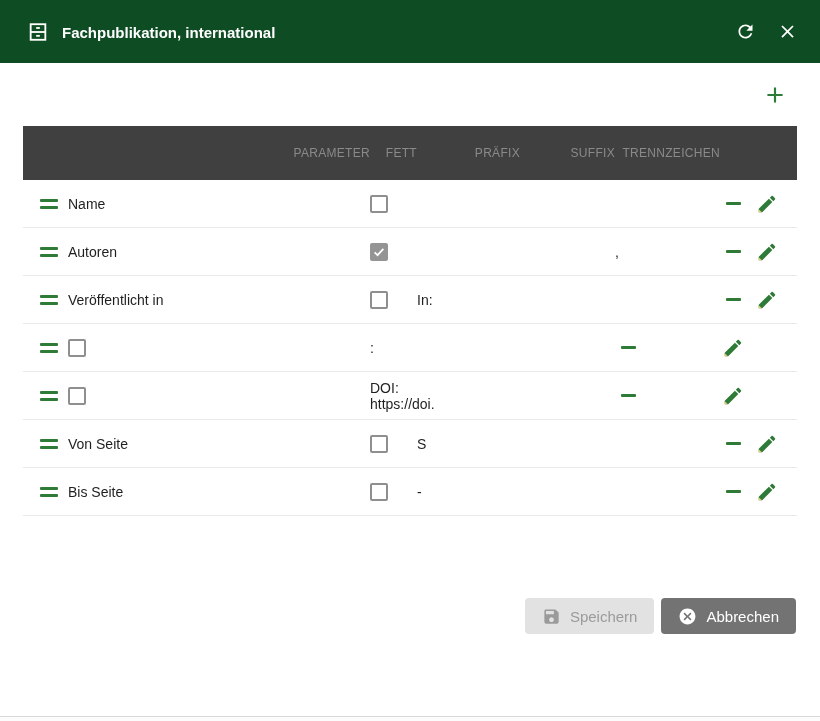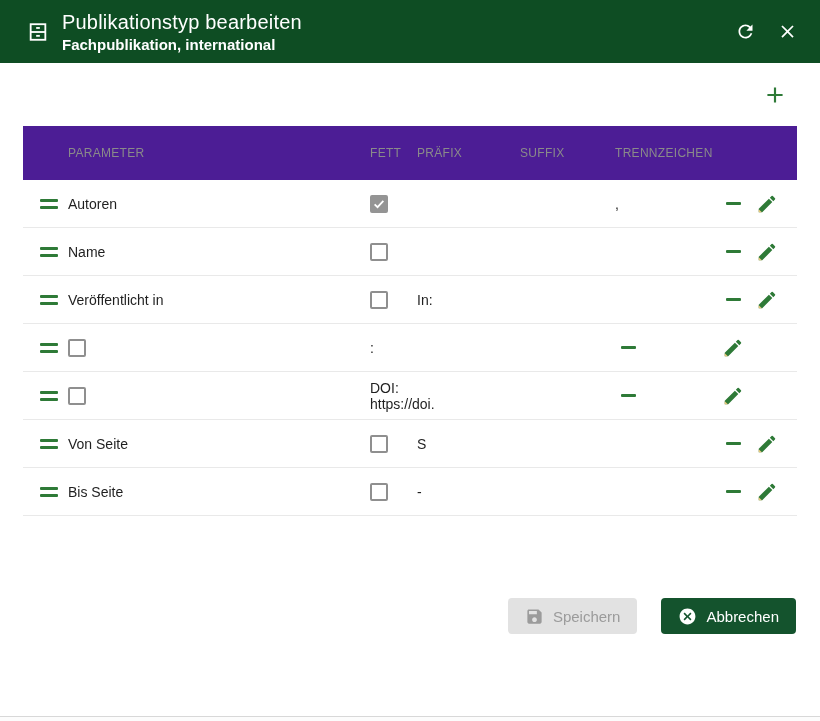--- a/index.html
+++ b/index.html
@@ -49,21 +49,21 @@
   .add-btn { background:none; border:none; cursor:pointer; width:28px; height:28px; display:flex; align-items:center; justify-content:center; }
   .add-btn svg { width: 26px; height: 26px; }
 
   
   .tbl { margin: 0 23px; width: 774px; }
   .tgrid {
     display: grid;
     grid-template-columns: 45px 302px 47px 103px 95px 105px 34px 43px;
     align-items: center;
   }
-  .thead { height: 54px; background: #4c1d95; }
+  .thead { height: 54px; background: #404040; text-align: right; }
   .thead .col {
     font-size: 12px; color: #8a8a8a; letter-spacing: .3px; font-weight: 400;
   }
   .trow { height: 48px; border-bottom: 1px solid #e9e9e9; background:#fff; }
   .cell-label { font-size: 14px; color: #1f1f1f; }
   .cell-text  { font-size: 14px; color: #1f1f1f; }
 
   .drag-handle { width: 18px; margin-left: 17px; cursor: grab; display:flex; flex-direction:column; gap:4px; }
   .drag-handle i { display:block; height: 3px; background: #2e7a37; border-radius: 1px; }
 
@@ -75,31 +75,31 @@
   .checkbox.checked { background: #949494; border-color: #949494; }
   .checkbox.checked svg { display: block; }
 
   .icon-btn { background:none; border:none; cursor:pointer; display:flex; align-items:center; justify-content:center; width:26px; height:26px; }
   .minus-bar { width: 15px; height: 3px; background: #2e7a37; border-radius: 1px; }
   .icon-btn svg { width: 22px; height: 22px; }
 
   
   .footer {
     margin-top: 82px; padding: 0 24px;
-    display: flex; justify-content: flex-end; gap: 24px;
+    display: flex; justify-content: flex-end; gap: 7px;
   }
   .btn {
     height: 36px; border: none; border-radius: 4px;
     display: inline-flex; align-items: center; gap: 9px;
     font-size: 15px; padding: 0 17px; cursor: pointer;
     font-family: "Liberation Sans", sans-serif;
   }
   .btn svg { width: 19px; height: 19px; }
   .btn-save { background: #e2e2e2; color: #9b9b9b; cursor: default; }
-  .btn-cancel { background: #14532d; color: #ffffff; text-align: center; }
+  .btn-cancel { background: #737373; color: #ffffff; text-align: center; }
 
   .dialog-bottom {
     position: absolute; left: 0; top: 716px; width: 100%; height: 5px;
     background: #fcfcfc; border-top: 1px solid #d8d8d8;
   }
 </style>
 </head>
 <body>
 
 <div class="dialog">
@@ -107,21 +107,20 @@
   <div class="hdr">
     <span class="cab-icon">
       <svg viewBox="0 0 24 24" fill="none">
         <rect x="4" y="3.5" width="16" height="17" stroke="#ffffff" stroke-width="2"></rect>
         <line x1="4" y1="12" x2="20" y2="12" stroke="#ffffff" stroke-width="2"></line>
         <line x1="10" y1="7.6" x2="14" y2="7.6" stroke="#ffffff" stroke-width="2"></line>
         <line x1="10" y1="16.2" x2="14" y2="16.2" stroke="#ffffff" stroke-width="2"></line>
       </svg>
     </span>
     <div class="hdr-titles">
-      <span class="hdr-title">Publikationstyp bearbeiten</span>
       <span class="hdr-sub">Fachpublikation, international</span>
     </div>
     <div class="hdr-actions">
       <button class="hdr-btn" title="">
         <svg viewBox="0 0 24 24" fill="#ffffff">
           <path d="M17.65 6.35C16.2 4.9 14.21 4 12 4c-4.42 0-7.99 3.58-7.99 8s3.57 8 7.99 8c3.73 0 6.84-2.55 7.73-6h-2.08c-.82 2.33-3.04 4-5.65 4-3.31 0-6-2.69-6-6s2.69-6 6-6c1.66 0 3.14.69 4.22 1.78L13 11h7V4l-2.35 2.35z"></path>
         </svg>
       </button>
       <button class="hdr-btn" title="">
         <svg viewBox="0 0 24 24" fill="#ffffff">
@@ -150,56 +149,56 @@
       <span class="col">TRENNZEICHEN</span>
       <span></span>
         <span></span>
     </div>
     <div id="table-body">
   <div class="tgrid trow">
     <span class="drag-handle">
             <i></i>
             <i></i>
           </span>
+    <span class="cell-label">Name</span>
+    <span>
+      <span class="checkbox">
+        
+      </span>
+    </span>
+    <span class="cell-text"></span>
+    <span class="cell-text"></span>
+    <span class="cell-text"></span>
+    <span class="icon-btn">
+            <span class="minus-bar"></span>
+          </span>
+    <span class="icon-btn">
+      <svg viewBox="0 0 24 24">
+        <path fill="#2e7a37" d="M3 17.25V21h3.75L17.81 9.94l-3.75-3.75L3 17.25zM20.71 7.04c.39-.39.39-1.02 0-1.41l-2.34-2.34a.9959.9959 0 0 0-1.41 0l-1.83 1.83 3.75 3.75 1.83-1.83z"></path>
+        <polygon fill="#edc97c" points="3,17.6 3,21 6.4,21"></polygon>
+      </svg>
+    </span>
+  </div>
+
+  <div class="tgrid trow">
+    <span class="drag-handle">
+            <i></i>
+            <i></i>
+          </span>
     <span class="cell-label">Autoren</span>
     <span>
       <span class="checkbox checked">
         <svg viewBox="0 0 24 24" fill="none" stroke="#ffffff" stroke-width="3">
           <polyline points="4.5,12.5 9.5,17.5 19.5,6.5"></polyline>
         </svg>
       </span>
     </span>
     <span class="cell-text"></span>
     <span class="cell-text"></span>
     <span class="cell-text">,</span>
-    <span class="icon-btn">
-            <span class="minus-bar"></span>
-          </span>
-    <span class="icon-btn">
-      <svg viewBox="0 0 24 24">
-        <path fill="#2e7a37" d="M3 17.25V21h3.75L17.81 9.94l-3.75-3.75L3 17.25zM20.71 7.04c.39-.39.39-1.02 0-1.41l-2.34-2.34a.9959.9959 0 0 0-1.41 0l-1.83 1.83 3.75 3.75 1.83-1.83z"></path>
-        <polygon fill="#edc97c" points="3,17.6 3,21 6.4,21"></polygon>
-      </svg>
-    </span>
-  </div>
-
-  <div class="tgrid trow">
-    <span class="drag-handle">
-            <i></i>
-            <i></i>
-          </span>
-    <span class="cell-label">Name</span>
-    <span>
-      <span class="checkbox">
-        
-      </span>
-    </span>
-    <span class="cell-text"></span>
-    <span class="cell-text"></span>
-    <span class="cell-text"></span>
     <span class="icon-btn">
             <span class="minus-bar"></span>
           </span>
     <span class="icon-btn">
       <svg viewBox="0 0 24 24">
         <path fill="#2e7a37" d="M3 17.25V21h3.75L17.81 9.94l-3.75-3.75L3 17.25zM20.71 7.04c.39-.39.39-1.02 0-1.41l-2.34-2.34a.9959.9959 0 0 0-1.41 0l-1.83 1.83 3.75 3.75 1.83-1.83z"></path>
         <polygon fill="#edc97c" points="3,17.6 3,21 6.4,21"></polygon>
       </svg>
     </span>
   </div>

